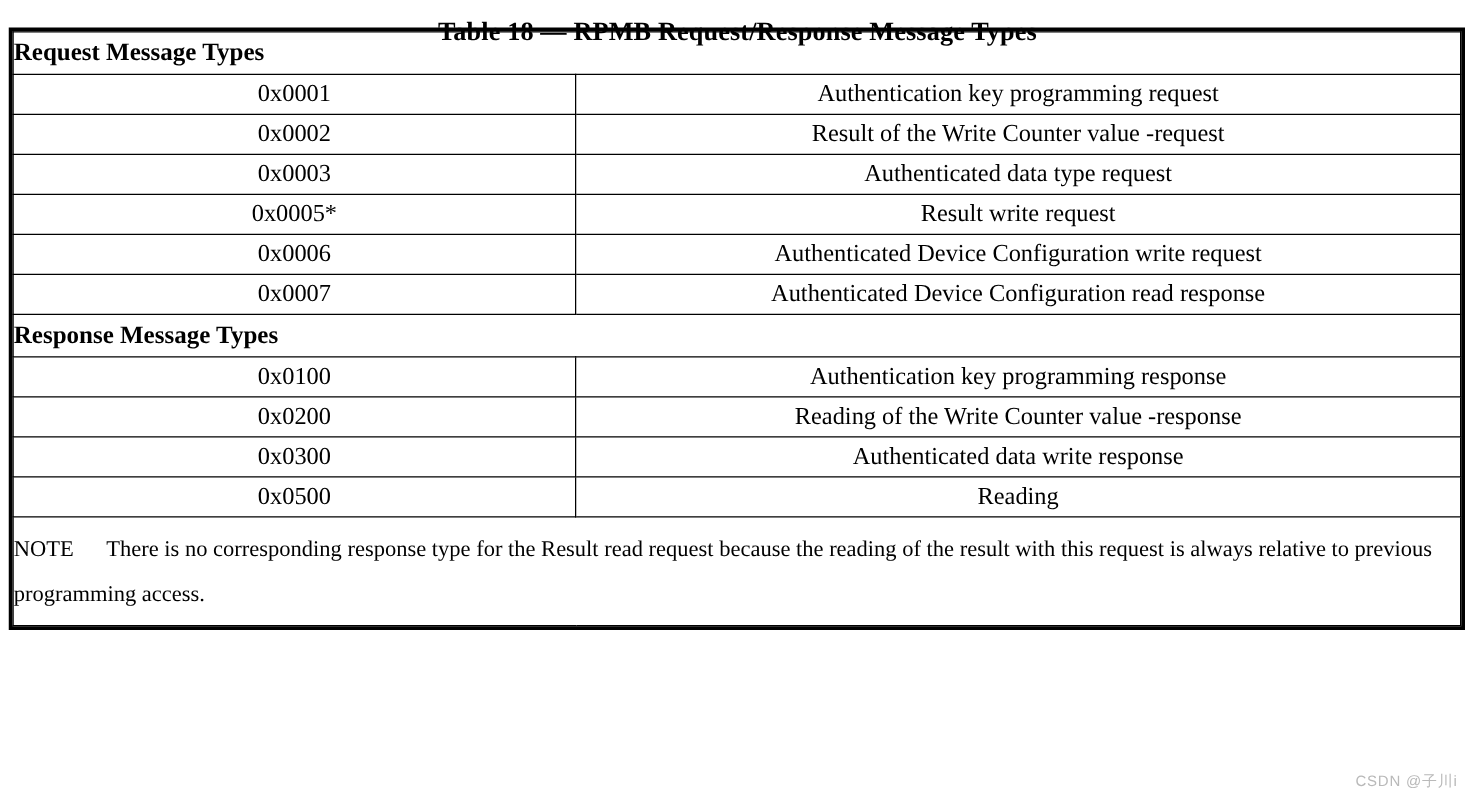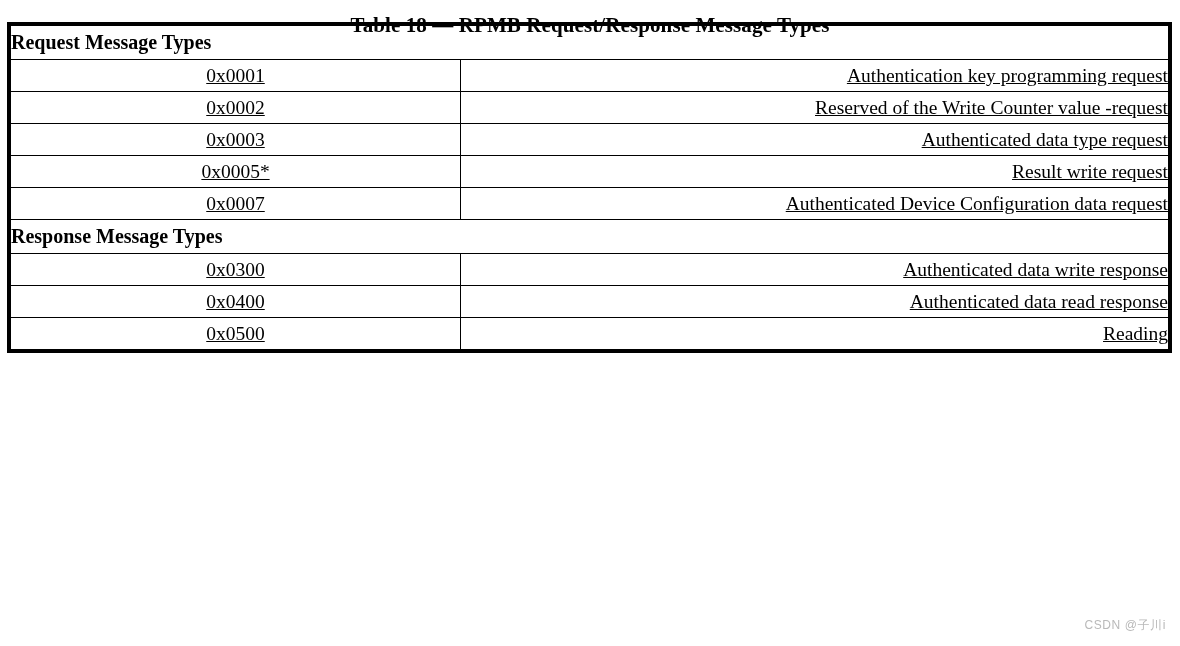--- a/index.html
+++ b/index.html
@@ -57,28 +57,27 @@
     font-size: 20px;
     padding-left: 84px;
     line-height: 33px;
     white-space: nowrap;
   }
   .data-row td {
     height: 31px;
     font-size: 19.5px;
     line-height: 31px;
     white-space: nowrap;
-    text-decoration: underline;
   }
   .cell-code {
     text-align: center;
     padding-right: 74px;
   }
   .cell-desc {
-    text-align: right;
+    text-align: center;
     padding-left: 12px;
   }
   .note-row td {
     height: 86px;
     font-size: 18px;
     line-height: 36px;
     padding: 6px 22px 6px 14px;
     vertical-align: top;
     text-align: left;
   }
@@ -113,48 +112,59 @@
       <tbody>
           <tr class="section-row">
             <td colspan="2">Request Message Types</td>
           </tr>
           <tr class="data-row">
             <td class="cell-code">0x0001</td>
             <td class="cell-desc">Authentication key programming request</td>
           </tr>
           <tr class="data-row">
             <td class="cell-code">0x0002</td>
-            <td class="cell-desc">Reserved of the Write Counter value -request</td>
+            <td class="cell-desc">Result of the Write Counter value -request</td>
           </tr>
           <tr class="data-row">
             <td class="cell-code">0x0003</td>
             <td class="cell-desc">Authenticated data type request</td>
           </tr>
           <tr class="data-row">
             <td class="cell-code">0x0005*</td>
             <td class="cell-desc">Result write request</td>
           </tr>
           <tr class="data-row">
+            <td class="cell-code">0x0006</td>
+            <td class="cell-desc">Authenticated  Device Configuration write request</td>
+          </tr>
+          <tr class="data-row">
             <td class="cell-code">0x0007</td>
-            <td class="cell-desc">Authenticated  Device Configuration data request</td>
+            <td class="cell-desc">Authenticated  Device Configuration read response</td>
           </tr>
           <tr class="section-row">
             <td colspan="2">Response Message Types</td>
+          </tr>
+          <tr class="data-row">
+            <td class="cell-code">0x0100</td>
+            <td class="cell-desc">Authentication key programming response</td>
+          </tr>
+          <tr class="data-row">
+            <td class="cell-code">0x0200</td>
+            <td class="cell-desc">Reading of the Write Counter value -response</td>
           </tr>
           <tr class="data-row">
             <td class="cell-code">0x0300</td>
             <td class="cell-desc">Authenticated data write response</td>
           </tr>
           <tr class="data-row">
-            <td class="cell-code">0x0400</td>
-            <td class="cell-desc">Authenticated data read response</td>
-          </tr>
-          <tr class="data-row">
             <td class="cell-code">0x0500</td>
             <td class="cell-desc">Reading</td>
+          </tr>
+          <tr class="note-row">
+            <td colspan="2"><span>NOTE</span><span class="note-gap"></span><span>There is no corresponding response type for the Result read request because the reading of the result with this request is always relative to previous programming access.</span></td>
           </tr>
         </tbody>
     </table>
   </div>
 
   <div class="watermark">CSDN @子川i</div>
 
 </div>
 
 </body></html>

